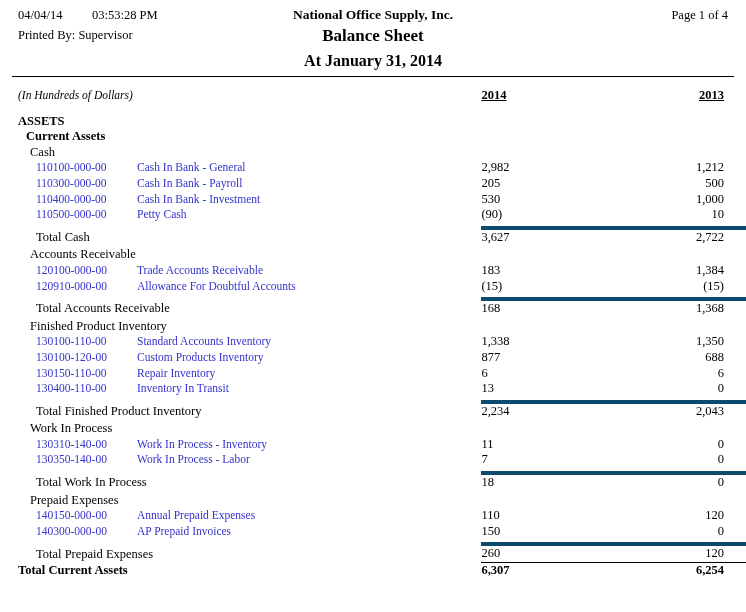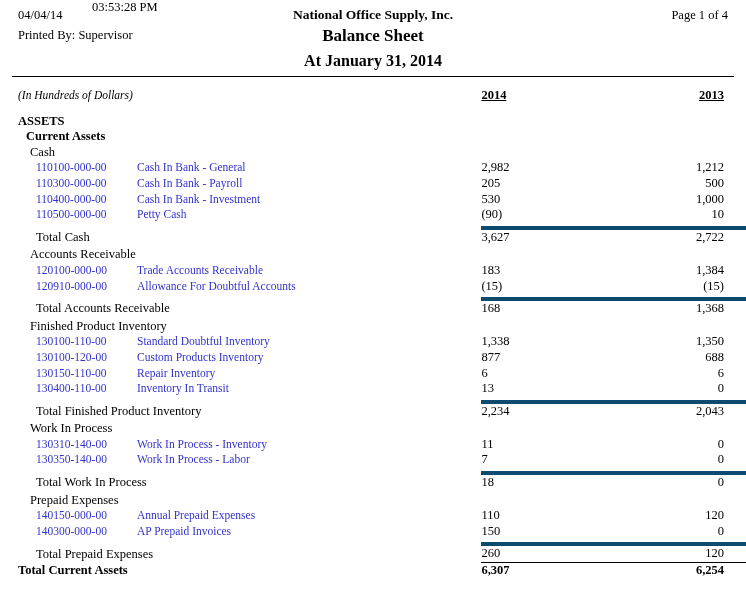--- a/index.html
+++ b/index.html
@@ -29,21 +29,21 @@
   }
   .hdr-date {
     position: absolute;
     left: 18px;
     top: 8px;
     font-size: 12.5px;
   }
   .hdr-time {
     position: absolute;
     left: 92px;
-    top: 0;
+    top: 8px;
     font-size: 12.5px;
   }
   .hdr-printed {
     position: absolute;
     left: 18px;
     top: 28px;
     font-size: 12.5px;
   }
   .hdr-company {
     position: absolute;
@@ -265,21 +265,21 @@
           <td class="c-y2">1,368</td>
         </tr>
         <tr class="spacer">
           <td colspan="4" style="height: 2px;"></td>
         </tr>
         <tr>
           <td class="lvl2" colspan="4">Finished Product Inventory</td>
         </tr>
         <tr>
           <td class="c-acct">130100-110-00</td>
-          <td class="c-desc">Standard Doubtful Inventory</td>
+          <td class="c-desc">Standard Accounts Inventory</td>
           <td class="c-y1">1,338</td>
           <td class="c-y2">1,350</td>
         </tr>
         <tr>
           <td class="c-acct">130100-120-00</td>
           <td class="c-desc">Custom Products Inventory</td>
           <td class="c-y1">877</td>
           <td class="c-y2">688</td>
         </tr>
         <tr>

